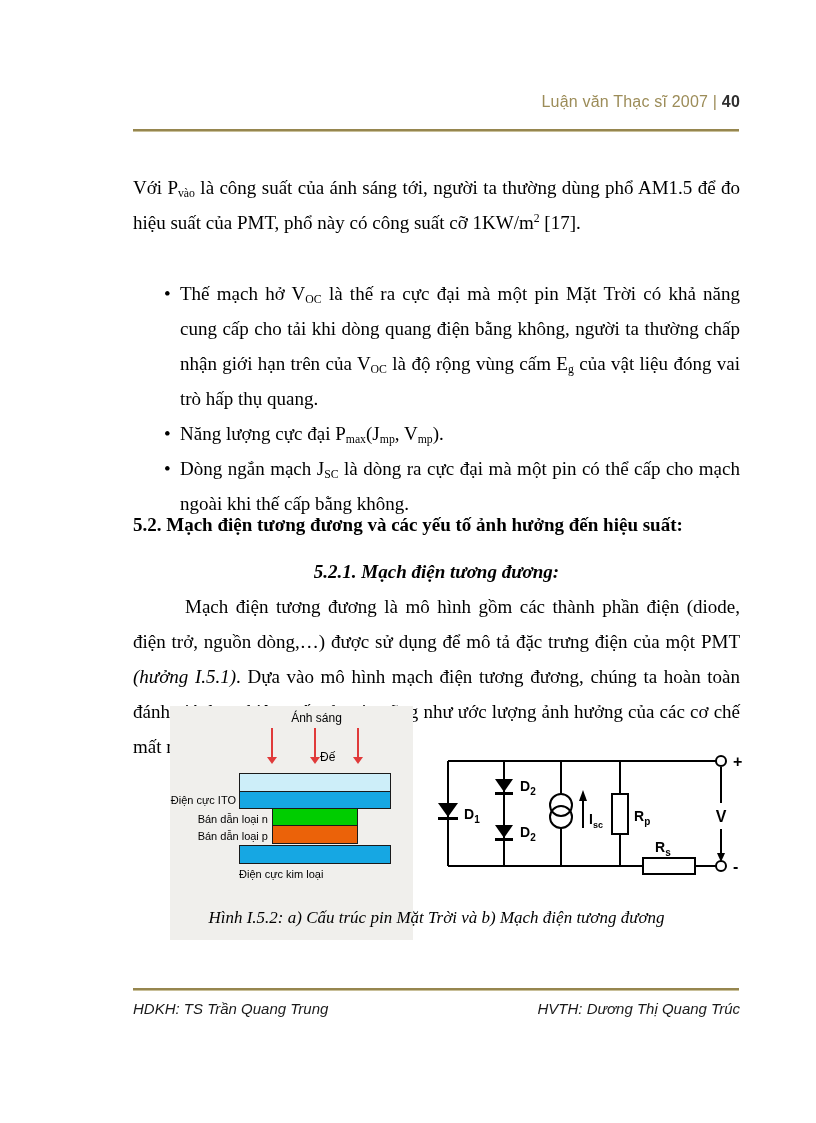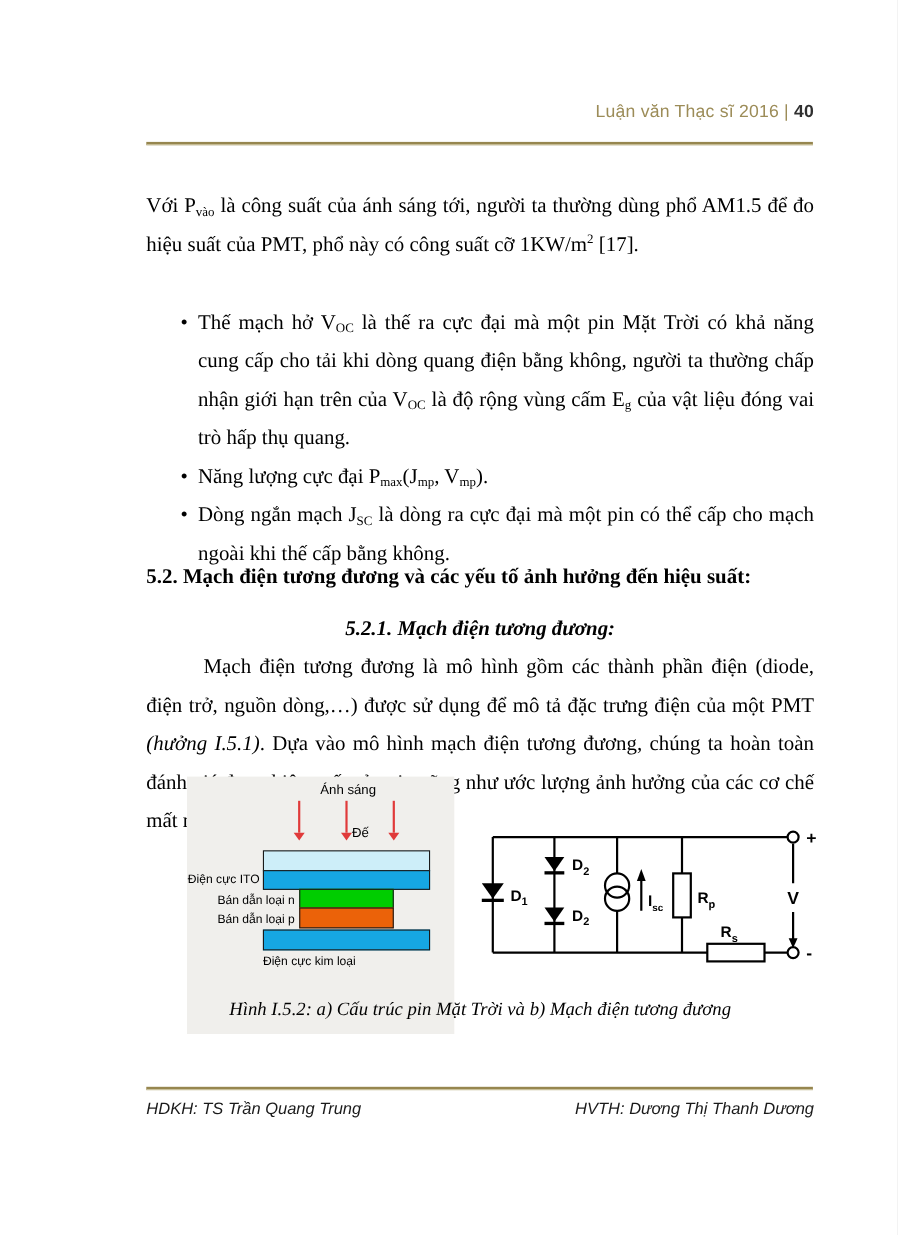--- a/index.html
+++ b/index.html
@@ -71,21 +71,21 @@
     display:flex; justify-content:space-between;
     font-family:"Liberation Sans", sans-serif; font-style:italic; font-size:15px; color:#1a1a1a;gap:40px;
   }
 </style>
 </head>
 <body>
 
 <div class="page">
 
   <div class="header-text">
-    <span>Luận văn Thạc sĩ 2016 |</span>
+    <span>Luận văn Thạc sĩ 2007 |</span>
     <b>40</b>
   </div>
   <div class="rule header-rule"></div>
 
   <p class="tb p1">Với P<sub>vào</sub> là công suất của ánh sáng tới, người ta thường dùng phổ AM1.5 để đo hiệu suất của PMT, phổ này có công suất cỡ 1KW/m<sup>2</sup> [17].</p>
 
   <ul class="tb bullets">
     <li><span>Thế mạch hở V<sub>OC</sub> là thế ra cực đại mà một pin Mặt Trời có khả năng cung cấp cho tải khi dòng quang điện bằng không, người ta thường chấp nhận giới hạn trên của V<sub>OC</sub> là độ rộng vùng cấm E<sub>g</sub> của vật liệu đóng vai trò hấp thụ quang.</span></li>
     <li><span>Năng lượng cực đại P<sub>max</sub>(J<sub>mp</sub>, V<sub>mp</sub>).</span></li>
     <li><span>Dòng ngắn mạch J<sub>SC</sub> là dòng ra cực đại mà một pin có thể cấp cho mạch ngoài khi thế cấp bằng không.</span></li>
@@ -167,16 +167,16 @@
         <text x="300" y="166" class="big">-</text>
       </g>
     </svg>
   </div>
 
   <div class="caption">Hình I.5.2: a) Cấu trúc pin Mặt Trời và b) Mạch điện tương đương</div>
 
   <div class="rule footer-rule"></div>
   <div class="footer-text">
     <span>HDKH: TS Trần Quang Trung</span>
-    <span>HVTH: Dương Thị Thanh Dương</span>
+    <span>HVTH: Dương Thị Quang Trúc</span>
   </div>
 
 </div>
 
 </body></html>

